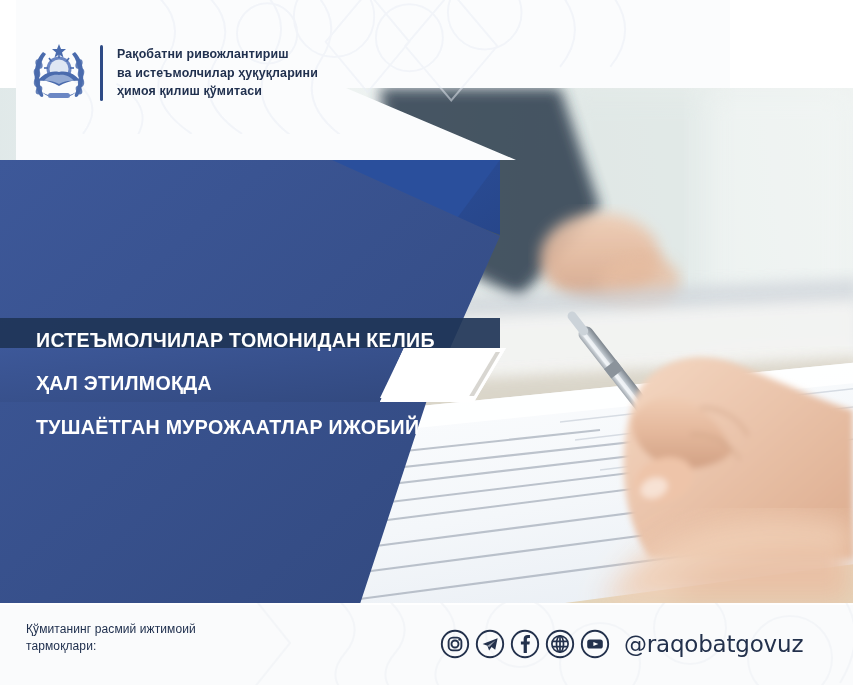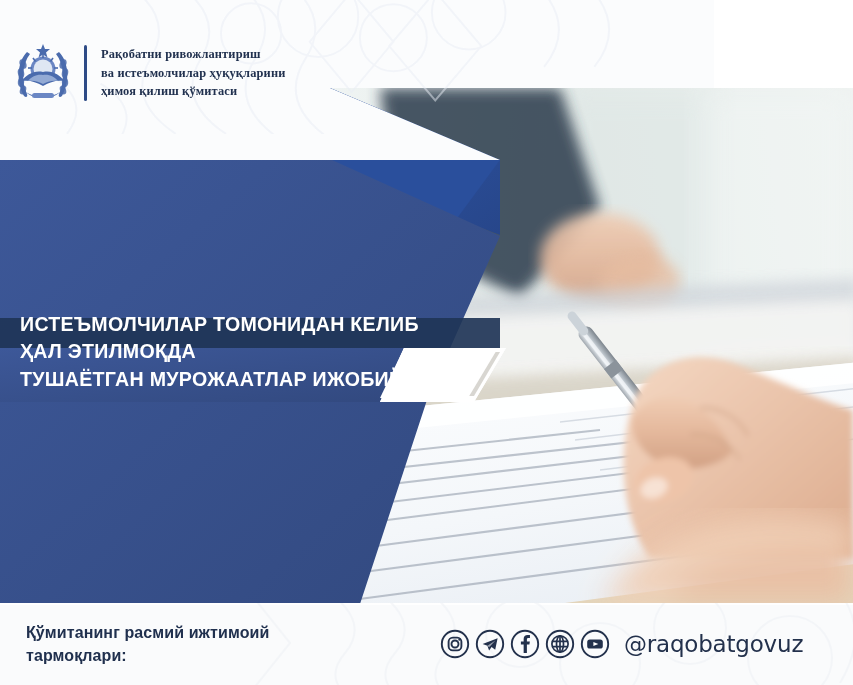--- a/index.html
+++ b/index.html
@@ -16,24 +16,23 @@
   .photo{
     position:absolute;
     left:0;top:88px;right:0;bottom:82px;
     overflow:hidden;
     background:#e9eef0;
   }
   .photo svg{display:block;width:100%;height:100%;}
 
   
   .header-band{
-    position:absolute;left:0;top:0;width:714px;height:160px;
+    position:absolute;left:16px;top:0;width:714px;height:160px;
     overflow:hidden;
     pointer-events:none;
-    font-family:Liberation Serif, serif;
   }
   .header-band .hb-fill{
     position:absolute;inset:0;
     background:#fbfcfd;
     clip-path:polygon(0 0, 853px 0, 853px 88px, 330px 88px, 500px 160px, 0 160px);
   }
   .hb-pattern{position:absolute;inset:0;opacity:.55;}
 
   .logo-row{
     position:absolute;left:14px;top:42px;
@@ -54,37 +53,37 @@
   .shape-layer svg{display:block;width:853px;height:685px;}
 
   
   .headline{
     position:absolute;left:20px;top:311px;width:470px;
     z-index:6;
   }
   .headline .hl{
     font-size:19.6px;font-weight:700;letter-spacing:.3px;
     line-height:1.40;color:#ffffff;
-    margin:0;white-space:nowrap;
+    margin:16px;white-space:nowrap;
   }
 
   
   .footer{
     position:absolute;left:0;bottom:0;width:853px;height:82px;
     background:#fafbfc;
     overflow:hidden;
   }
   .footer-pattern{position:absolute;inset:0;opacity:.5;}
   .footer-inner{
     position:absolute;inset:0;
     display:flex;align-items:center;
   }
   .footer-label{
     position:absolute;left:26px;top:18px;
-    font-size:16px;font-weight:700;line-height:1.45;
+    font-size:12px;font-weight:400;line-height:1.45;
     color:#20304e;white-space:pre-line;letter-spacing:.1px;
   }
   .social{
     position:absolute;left:440px;top:50%;transform:translateY(-50%);
     display:flex;align-items:center;gap:5px;
   }
   .social .sic{width:30px;height:30px;display:block;}
   .handle{
     position:absolute;left:624px;top:50%;transform:translateY(-50%);
     font-size:23px;font-weight:400;color:#23314c;letter-spacing:-.2px;

